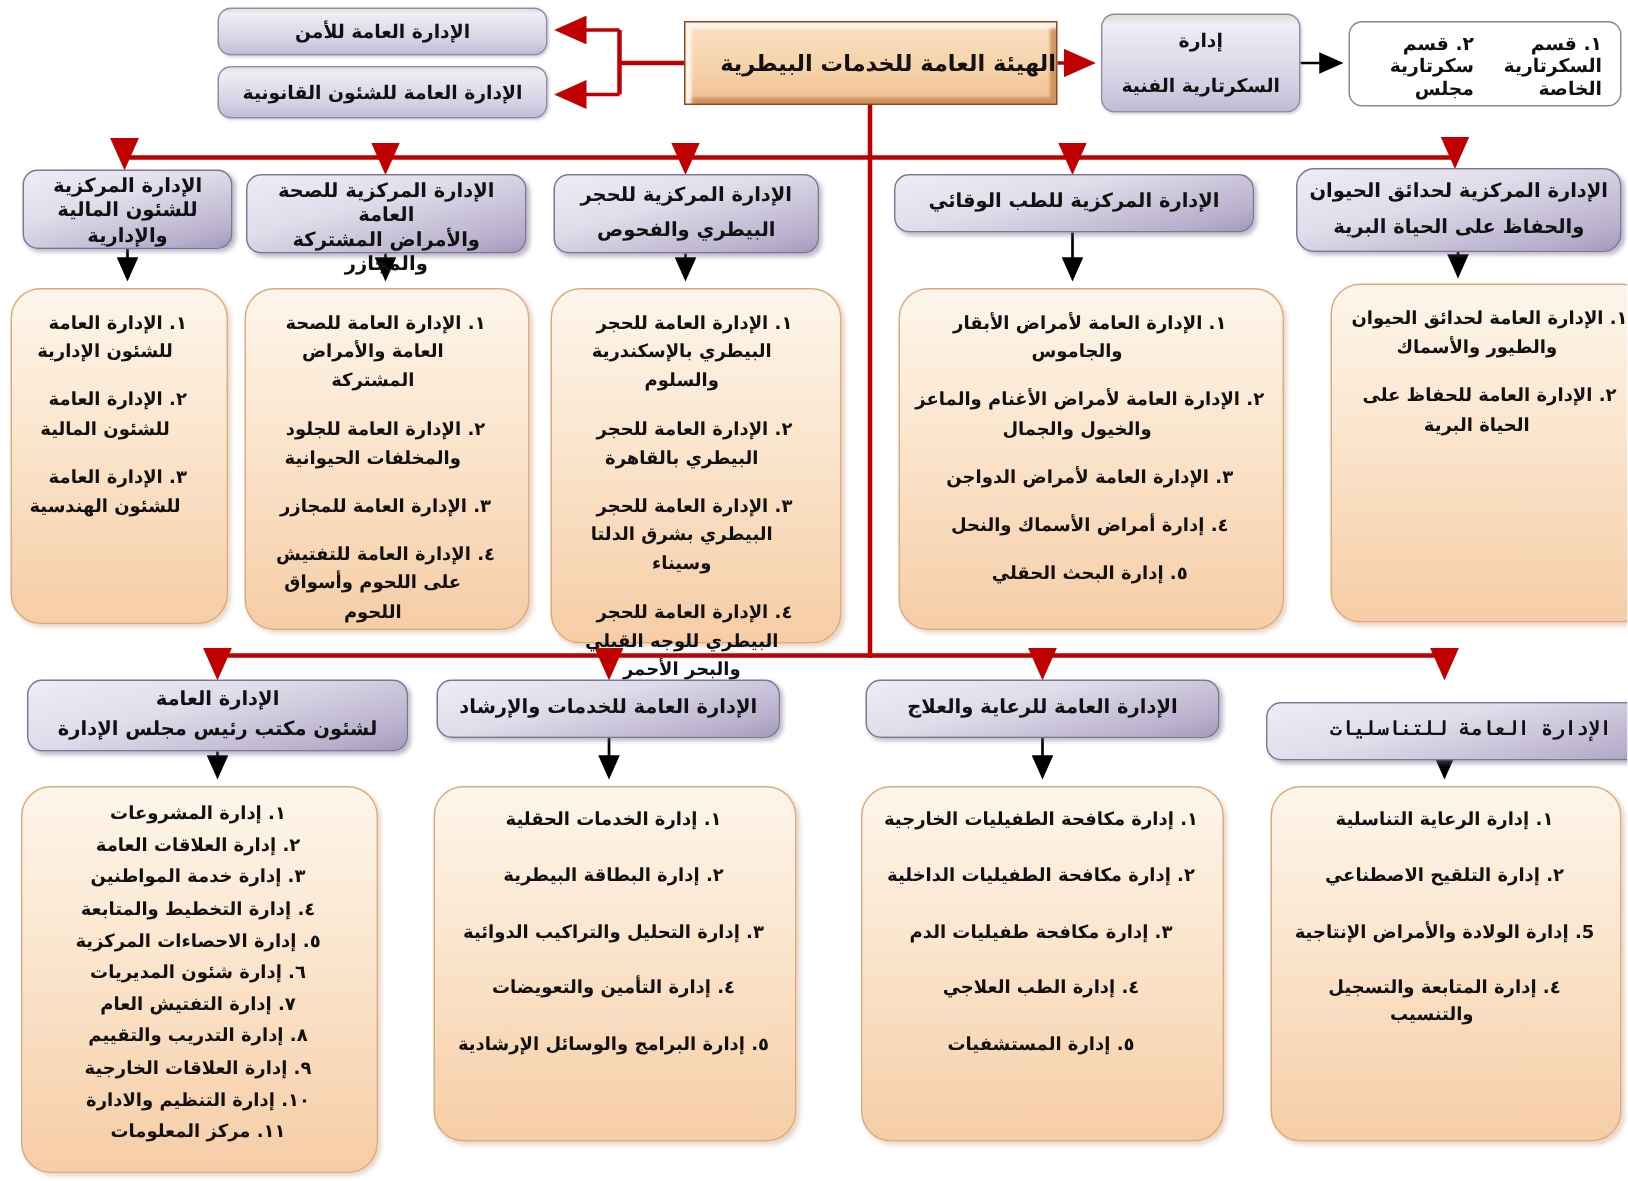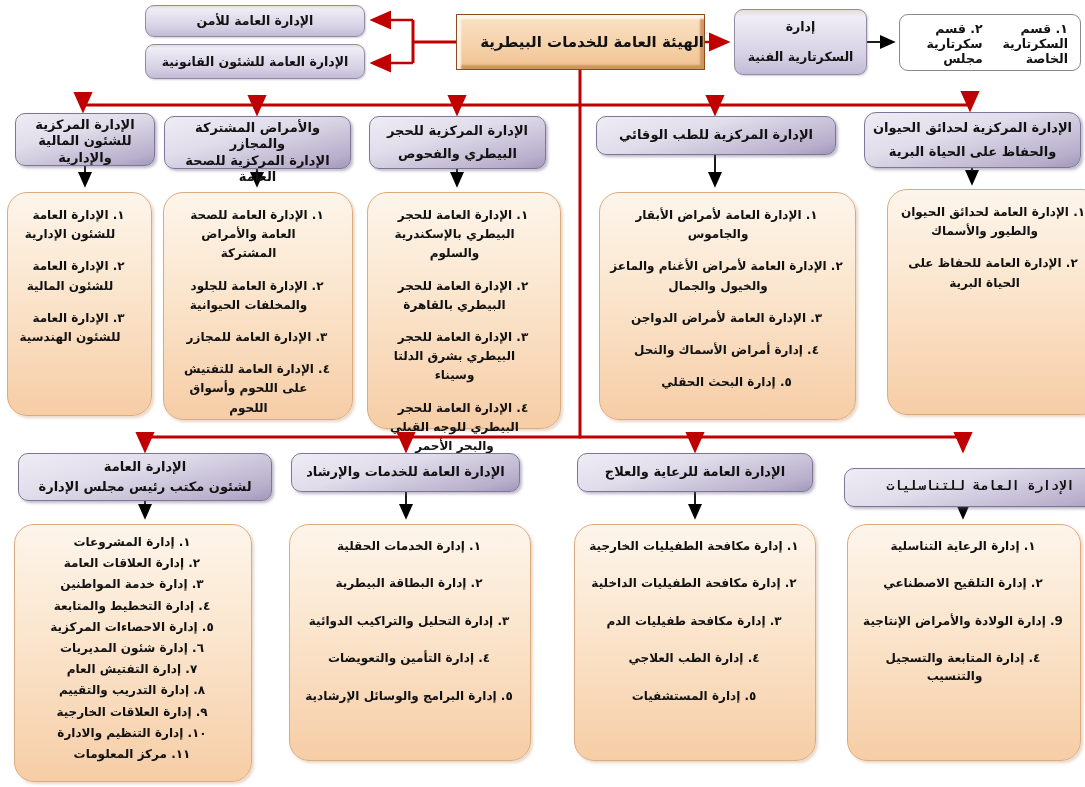--- a/index.html
+++ b/index.html
@@ -136,22 +136,22 @@
       <div class="item">١.  قسم السكرتارية الخاصة</div>
       <div class="item">٢.  قسم سكرتارية مجلس</div>
     </div>
 
   <div class="box hdr" style="left:15px;top:113px;width:140px;height:53px;">
       <div class="hline">الإدارة المركزية</div>
       <div class="hline">للشئون المالية والإدارية</div>
     </div>
 
   <div class="box hdr" style="left:164px;top:116px;width:187px;height:53px;">
+      <div class="hline">الإدارة المركزية للصحة العامة</div>
       <div class="hline">والأمراض المشتركة والمجازر</div>
-      <div class="hline">الإدارة المركزية للصحة العامة</div>
     </div>
 
   <div class="box hdr" style="left:369px;top:116px;width:177px;height:53px;">
       <div class="hline">الإدارة المركزية للحجر</div>
       <div class="hline">البيطري والفحوص</div>
     </div>
 
   <div class="box hdr" style="left:596px;top:116px;width:240px;height:39px;">
       <div class="hline">الإدارة المركزية للطب الوقائي</div>
     </div>
@@ -237,17 +237,17 @@
       <div class="item">١.  إدارة مكافحة الطفيليات الخارجية</div>
       <div class="item">٢.  إدارة مكافحة الطفيليات الداخلية</div>
       <div class="item">٣.  إدارة مكافحة طفيليات الدم</div>
       <div class="item">٤.  إدارة الطب العلاجي</div>
       <div class="item">٥.  إدارة المستشفيات</div>
     </div>
 
   <div class="box plist wide" style="left:847px;top:524px;width:234px;height:237px;">
       <div class="item">١.  إدارة الرعاية التناسلية</div>
       <div class="item">٢.  إدارة التلقيح الاصطناعي</div>
-      <div class="item">9.  إدارة الولادة والأمراض الإنتاجية</div>
+      <div class="item">5.  إدارة الولادة والأمراض الإنتاجية</div>
       <div class="item">٤.  إدارة المتابعة والتسجيل والتنسيب</div>
     </div>
 
 </div>
 
 </body></html>

